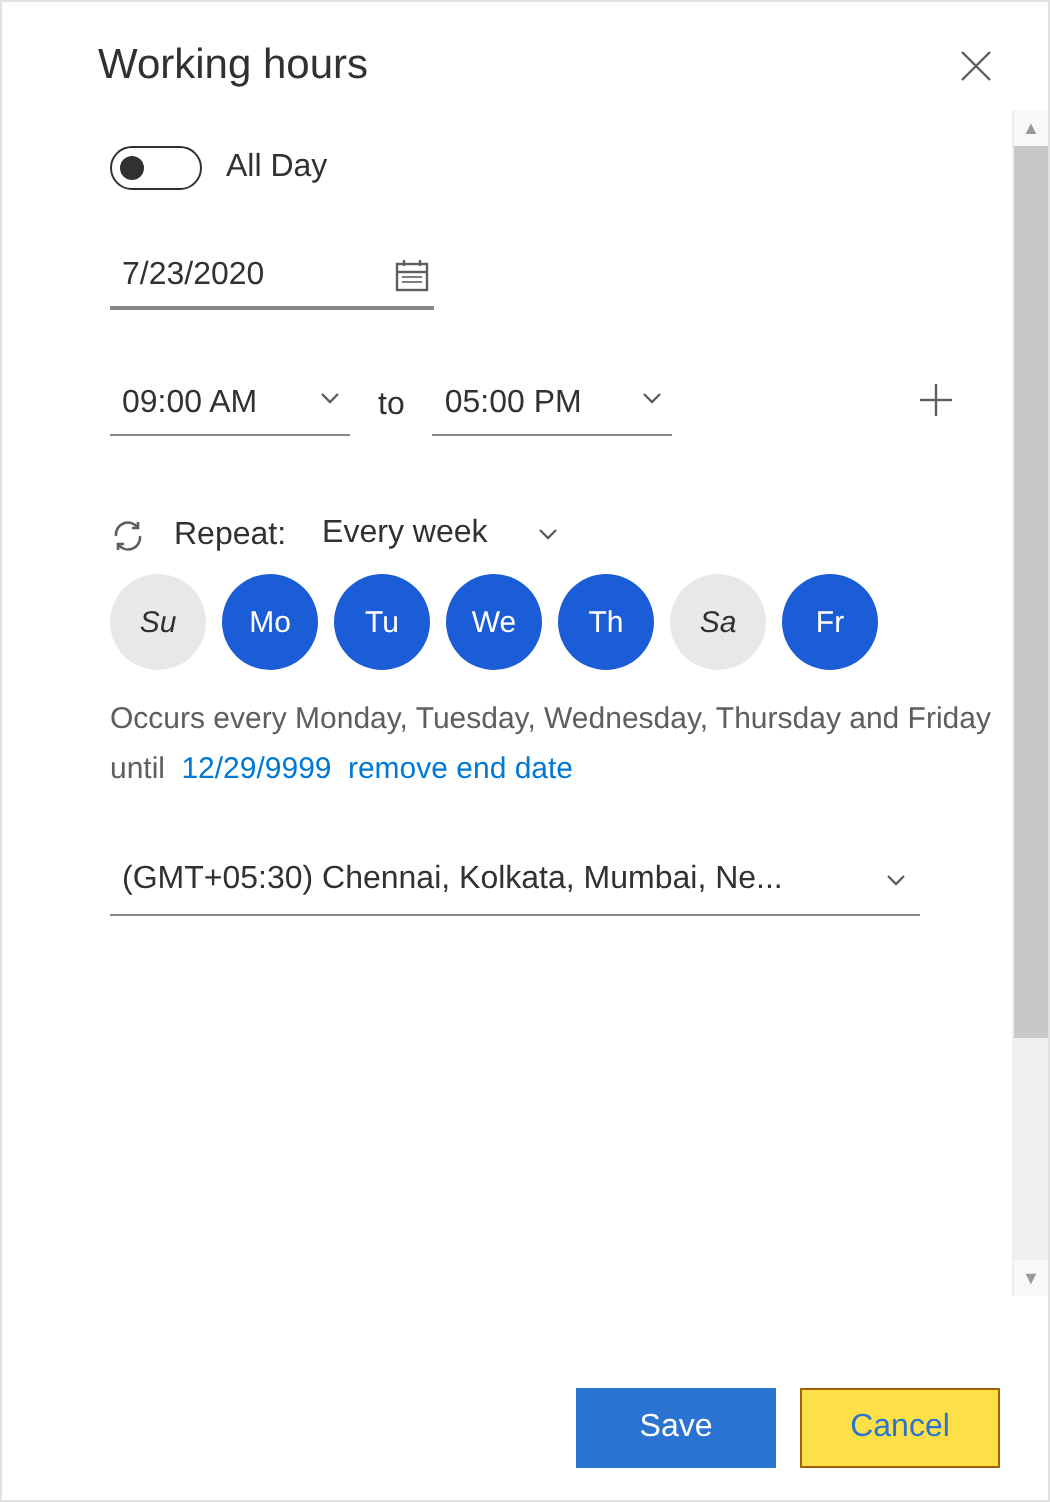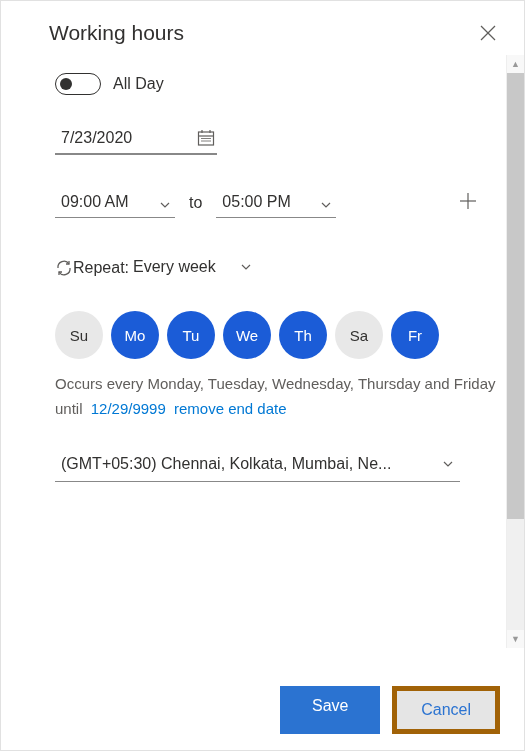--- a/index.html
+++ b/index.html
@@ -131,21 +131,21 @@
     }
     .time-row {
       display: flex;
       align-items: center;
       gap: 14px;
       margin-bottom: 36px;
       width: 100%;
     }
     .time-field {
       display: flex;
-      align-items: flex-end;
+      align-items: flex-start;
       justify-content: space-between;
       width: 120px;
       border-bottom: 1.5px solid #888;
       padding: 6px 4px 6px 6px;
       cursor: pointer;
     }
     .time-value {
       font-size: 16px;
       color: #323130;
     }
@@ -160,22 +160,22 @@
       margin-left: auto;
       margin-right: 18px;
       cursor: pointer;
       color: #605e5c;
       font-size: 24px;
       font-weight: 300;
     }
     .repeat-row {
       display: flex;
       align-items: center;
-      gap: 0;
-      margin-bottom: 30px;
+      gap: 14px;
+      margin-bottom: 6px;
     }
     .repeat-icon {
       color: #605e5c;
     }
     .repeat-label {
       font-size: 16px;
       color: #323130;
     }
     .repeat-select {
       display: flex;
@@ -200,20 +200,21 @@
       border-radius: 50%;
       display: flex;
       align-items: center;
       justify-content: center;
       font-size: 15px;
       cursor: pointer;
     }
     .day-pill.inactive {
       background: #e8e8e8;
       color: #323130;
+      font-style: italic;
     }
     .day-pill.active {
       background: #1b5cd7;
       color: #fff;
     }
     .recurrence-text {
       font-size: 15px;
       color: #605e5c;
       line-height: 1.5;
       margin-bottom: 4px;
@@ -264,23 +265,23 @@
       cursor: pointer;
       min-width: 100px;
       text-align: center;
     }
     .btn-primary {
       background: #2b73d1;
       color: #fff;
       border: 1px solid #2b73d1;
     }
     .btn-secondary {
-      background: #e5e5e5;
+      background: #fde047;
       color: #2b73d1;
-      border: 5px solid #a16207;
+      border: 1px solid #a16207;
     }
   </style>
 </head>
 <body>
 
 <div class="dialog">
 
   <div class="header">
     <div class="title">Working hours</div>
     <svg class="close-icon" viewBox="0 0 16 16">

